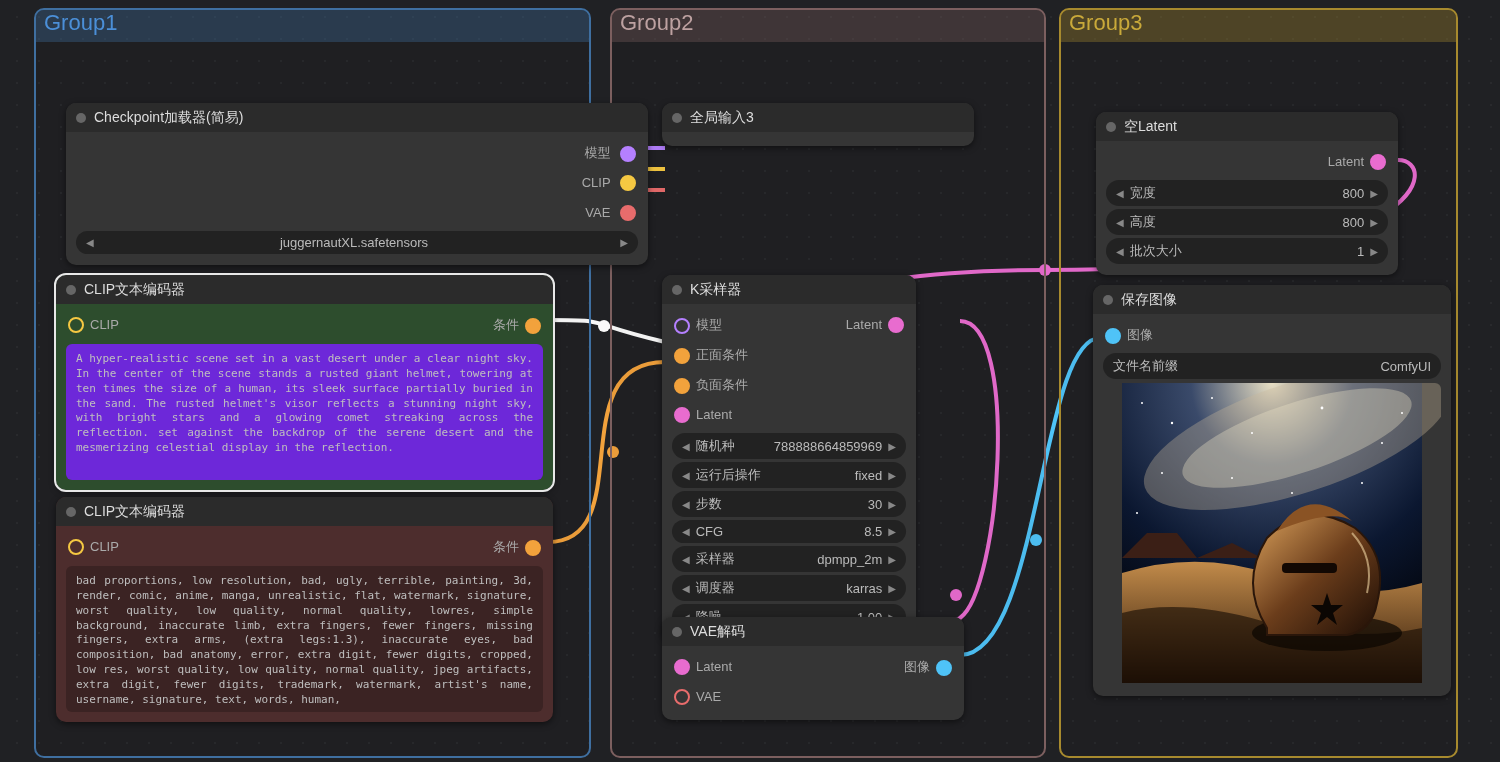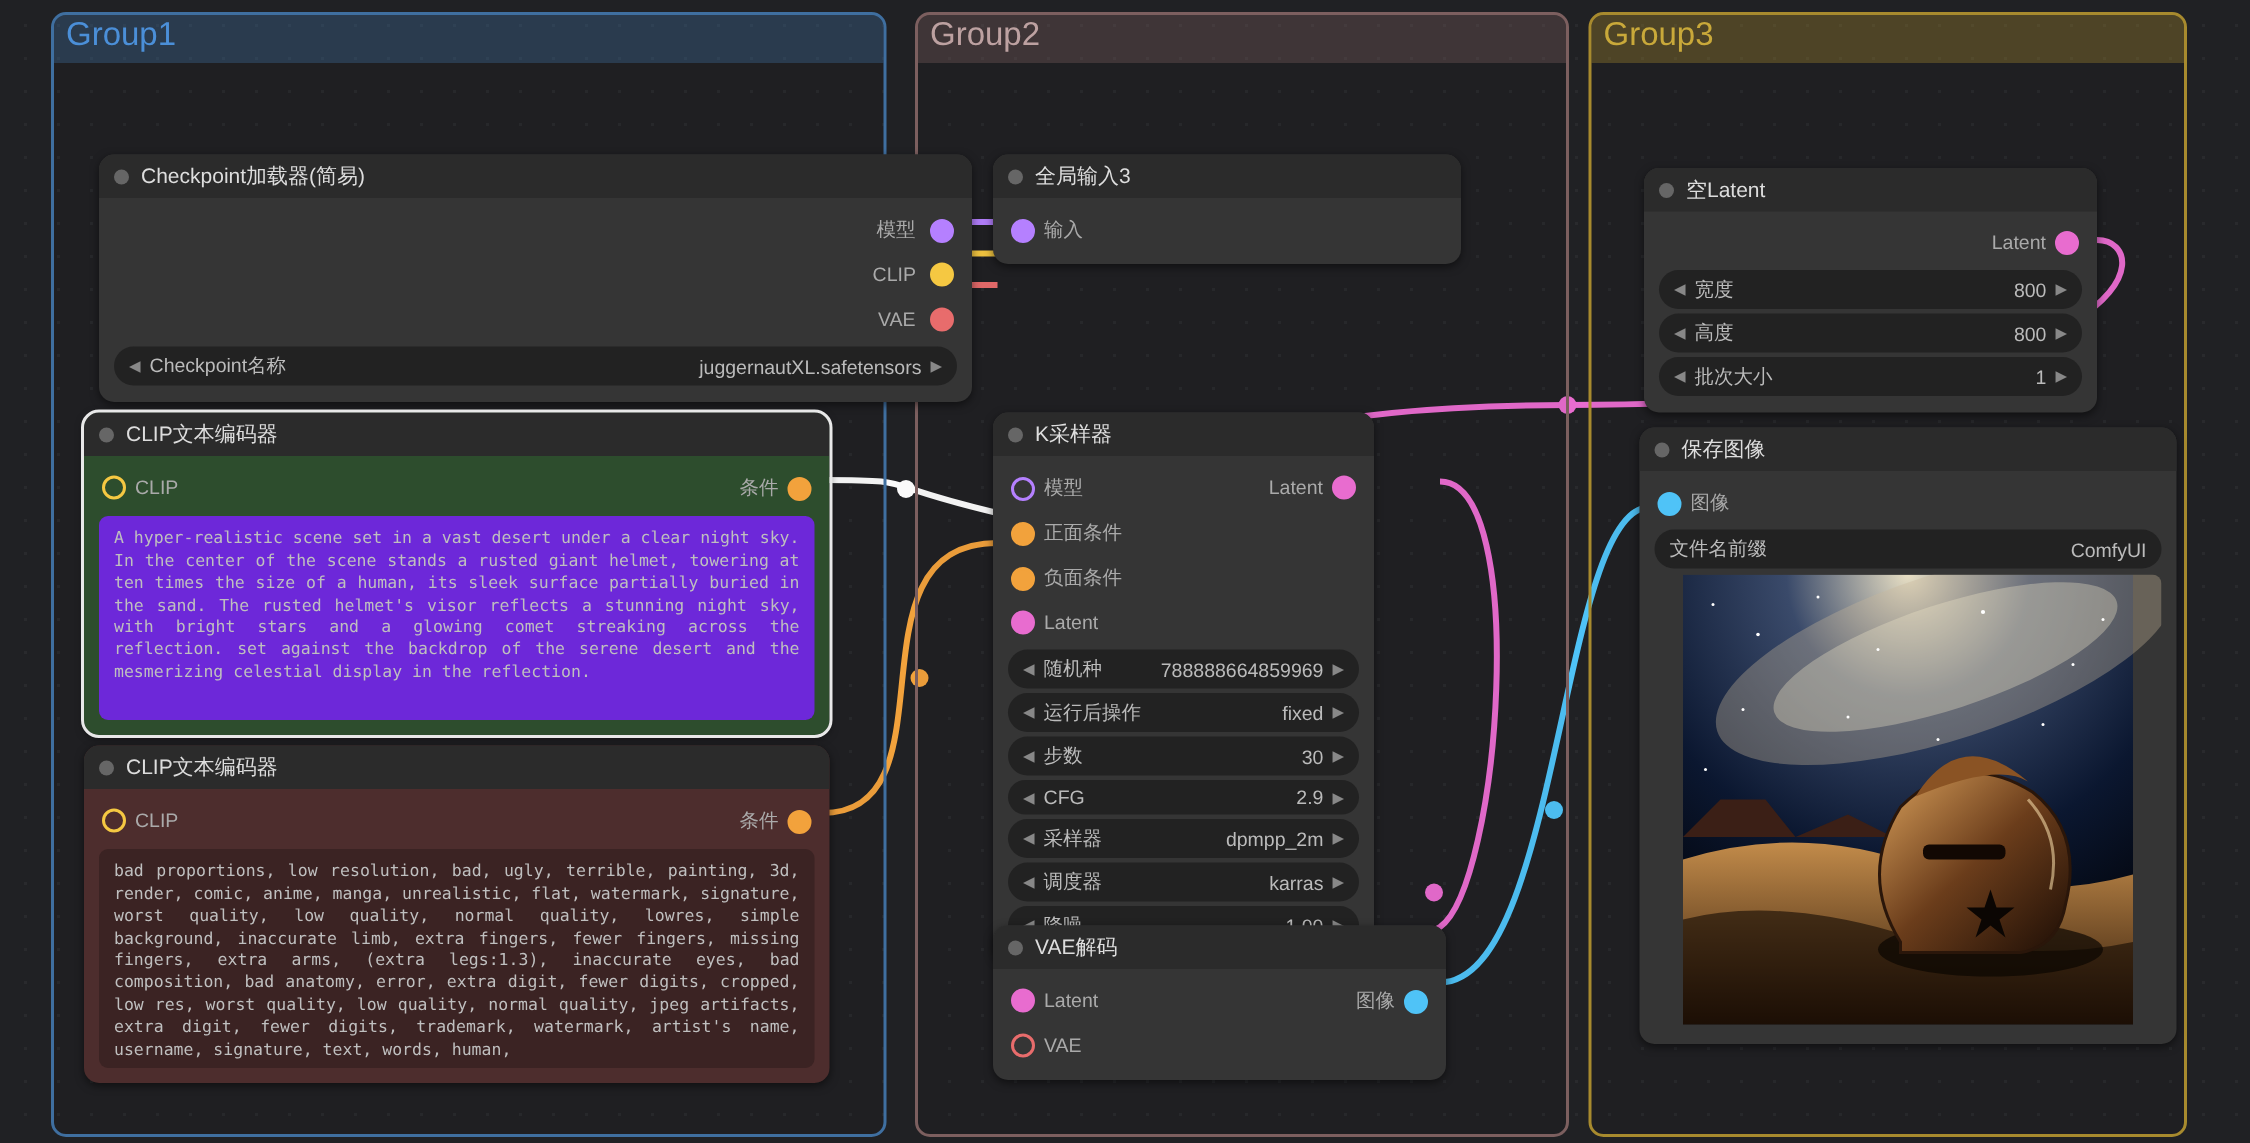--- a/index.html
+++ b/index.html
@@ -155,21 +155,20 @@
       <span><span class="lbl">CLIP</span>
       <span class="port c-yellow filled" style="margin-left:6px;"></span></span>
       </div>
     <div class="row">
         <span></span>
       <span><span class="lbl">VAE</span>
       <span class="port c-red filled" style="margin-left:6px;"></span></span>
       </div>
     <div class="widget">
       <span class="tri">◀</span>
-      <span style="flex:1;margin-left:6px;">Checkpoint名称</span>
       <span>juggernautXL.safetensors</span>
       <span class="tri" style="margin-left:6px;">▶</span>
     </div>
   </div>
 </div>
 
 <div class="node green selected" style="left:56px;top:275px;width:497px;">
   <div class="node-dark-top">
       <span class="dot"></span>
       <span class="node-title">CLIP文本编码器</span>
@@ -196,23 +195,20 @@
     <div class="textarea" style="height:130px;">bad proportions, low resolution, bad, ugly, terrible, painting, 3d, render, comic, anime, manga, unrealistic, flat, watermark, signature, worst quality, low quality, normal quality, lowres, simple background, inaccurate limb, extra fingers, fewer fingers, missing fingers, extra arms, (extra legs:1.3), inaccurate eyes, bad composition, bad anatomy, error, extra digit, fewer digits, cropped, low res, worst quality, low quality, normal quality, jpeg artifacts, extra digit, fewer digits, trademark, watermark, artist's name, username, signature, text, words, human,</div>
   </div>
 </div>
 
 <div class="node" style="left:662px;top:103px;width:312px;">
   <div class="node-dark-top">
       <span class="dot"></span>
       <span class="node-title">全局输入3</span>
     </div>
   <div class="node-body">
-    <div class="row">
-        <span><span class="port c-purple filled" style="margin-right:6px;"></span><span class="lbl">输入</span></span>
-      </div>
   </div>
 </div>
 
 <div class="node" style="left:662px;top:275px;width:254px;">
   <div class="node-dark-top">
       <span class="dot"></span>
       <span class="node-title">K采样器</span>
     </div>
   <div class="node-body">
     <div class="row">
@@ -242,21 +238,21 @@
       </div>
     <div class="widget">
         <span class="tri">◀</span>
         <span style="flex:1;margin-left:6px;">步数</span>
         <span>30</span>
         <span class="tri" style="margin-left:6px;">▶</span>
       </div>
     <div class="widget">
         <span class="tri">◀</span>
         <span style="flex:1;margin-left:6px;">CFG</span>
-        <span>2.9</span>
+        <span>8.5</span>
         <span class="tri" style="margin-left:6px;">▶</span>
       </div>
     <div class="widget">
         <span class="tri">◀</span>
         <span style="flex:1;margin-left:6px;">采样器</span>
         <span>dpmpp_2m</span>
         <span class="tri" style="margin-left:6px;">▶</span>
       </div>
     <div class="widget">
         <span class="tri">◀</span>

